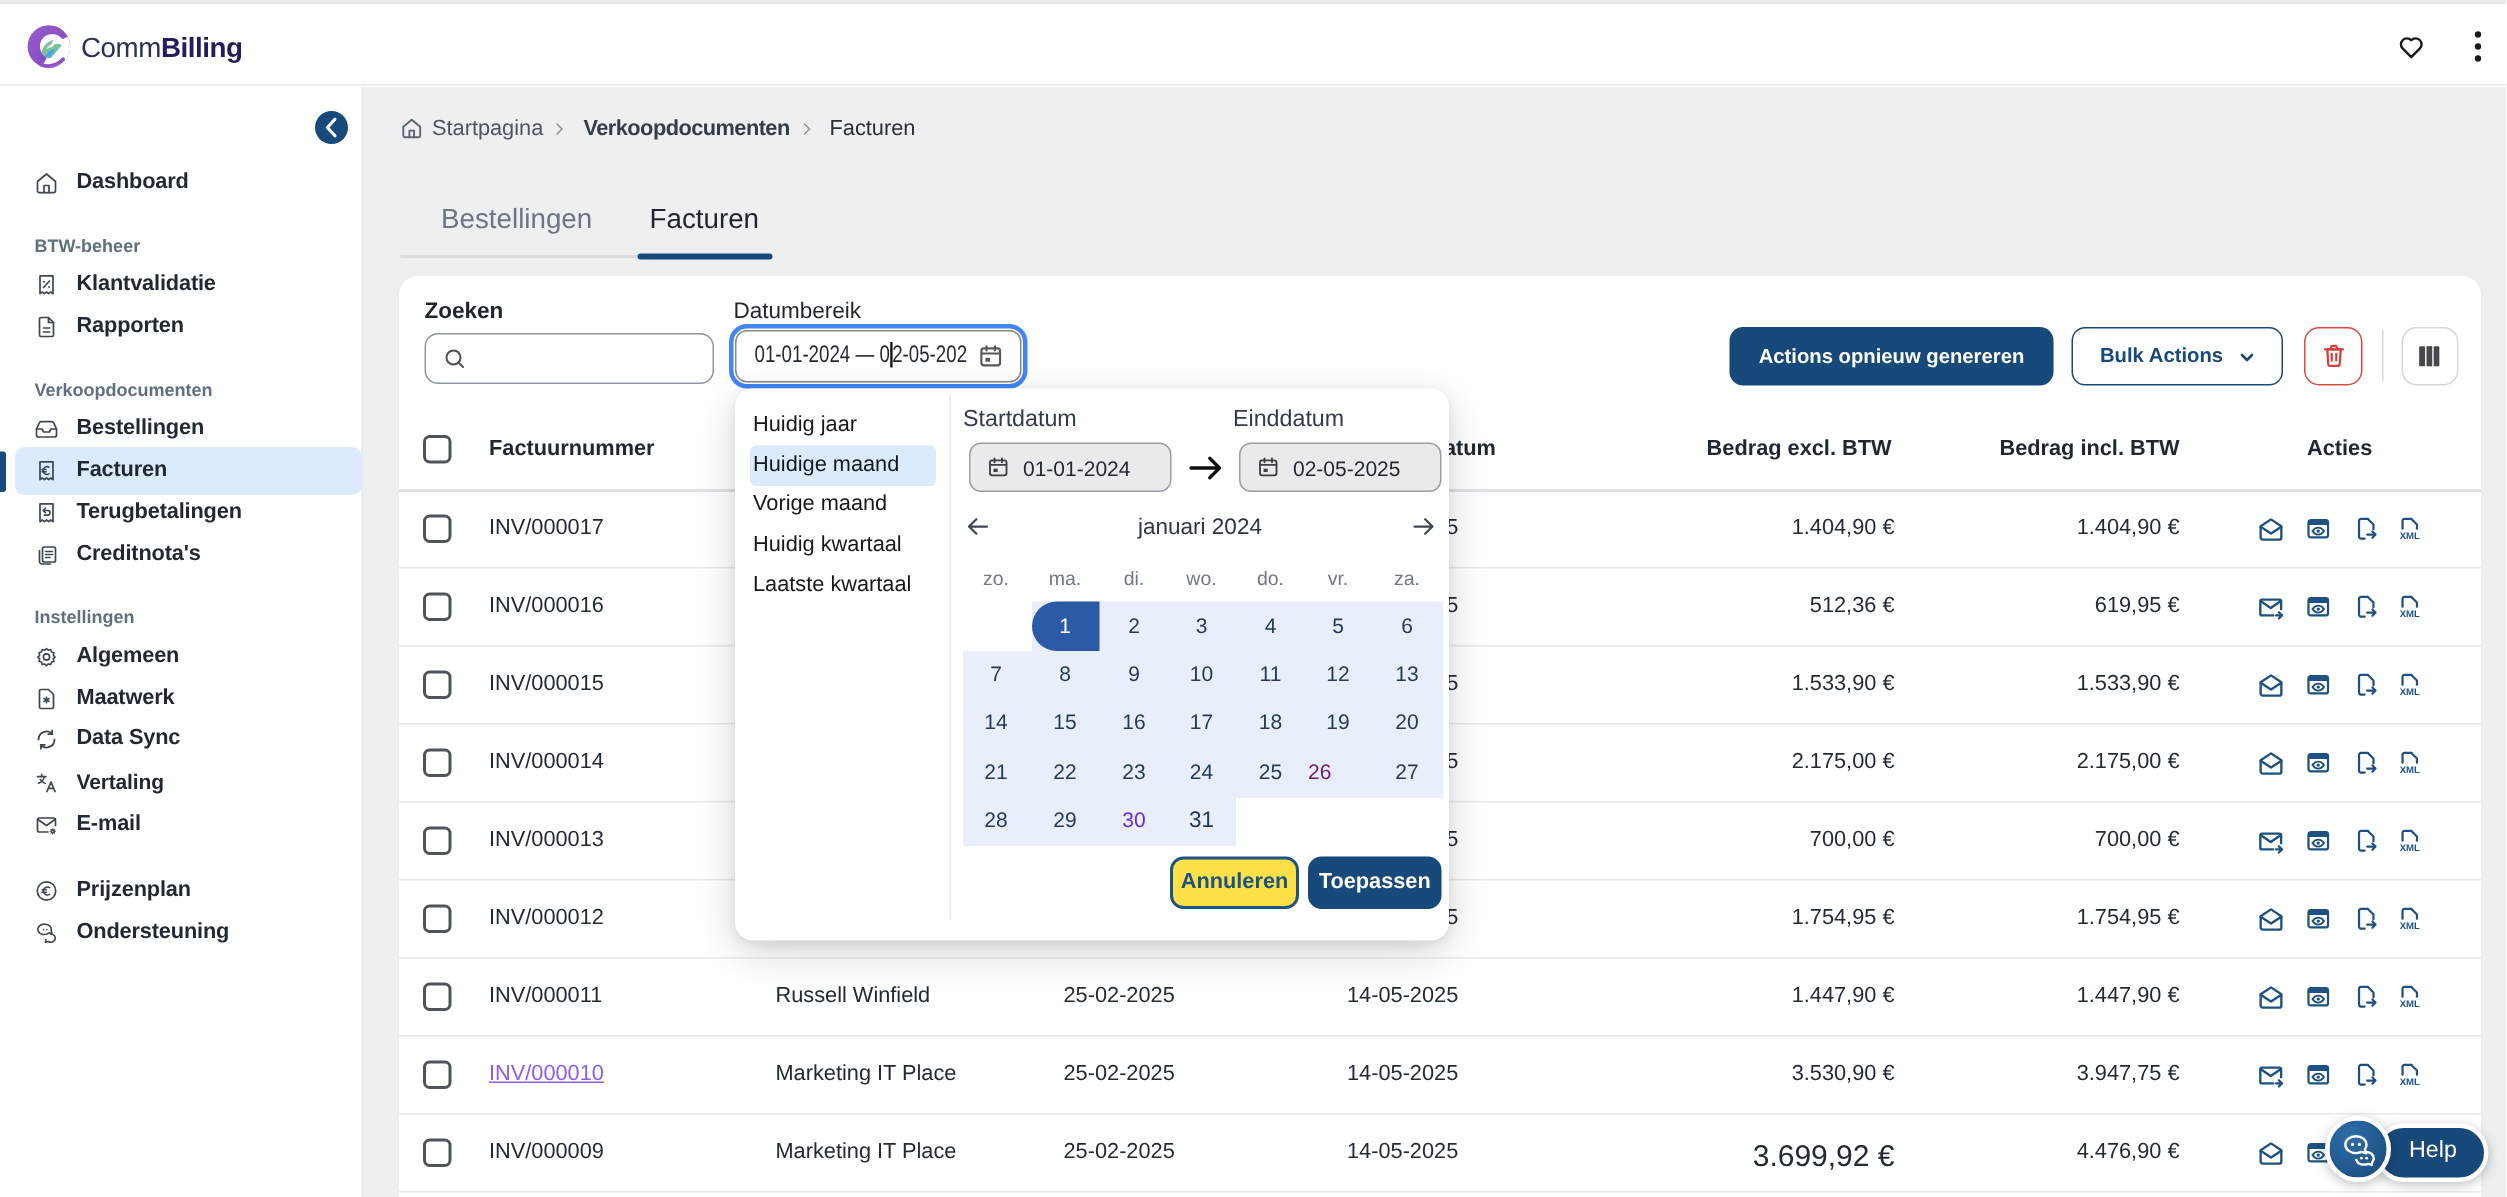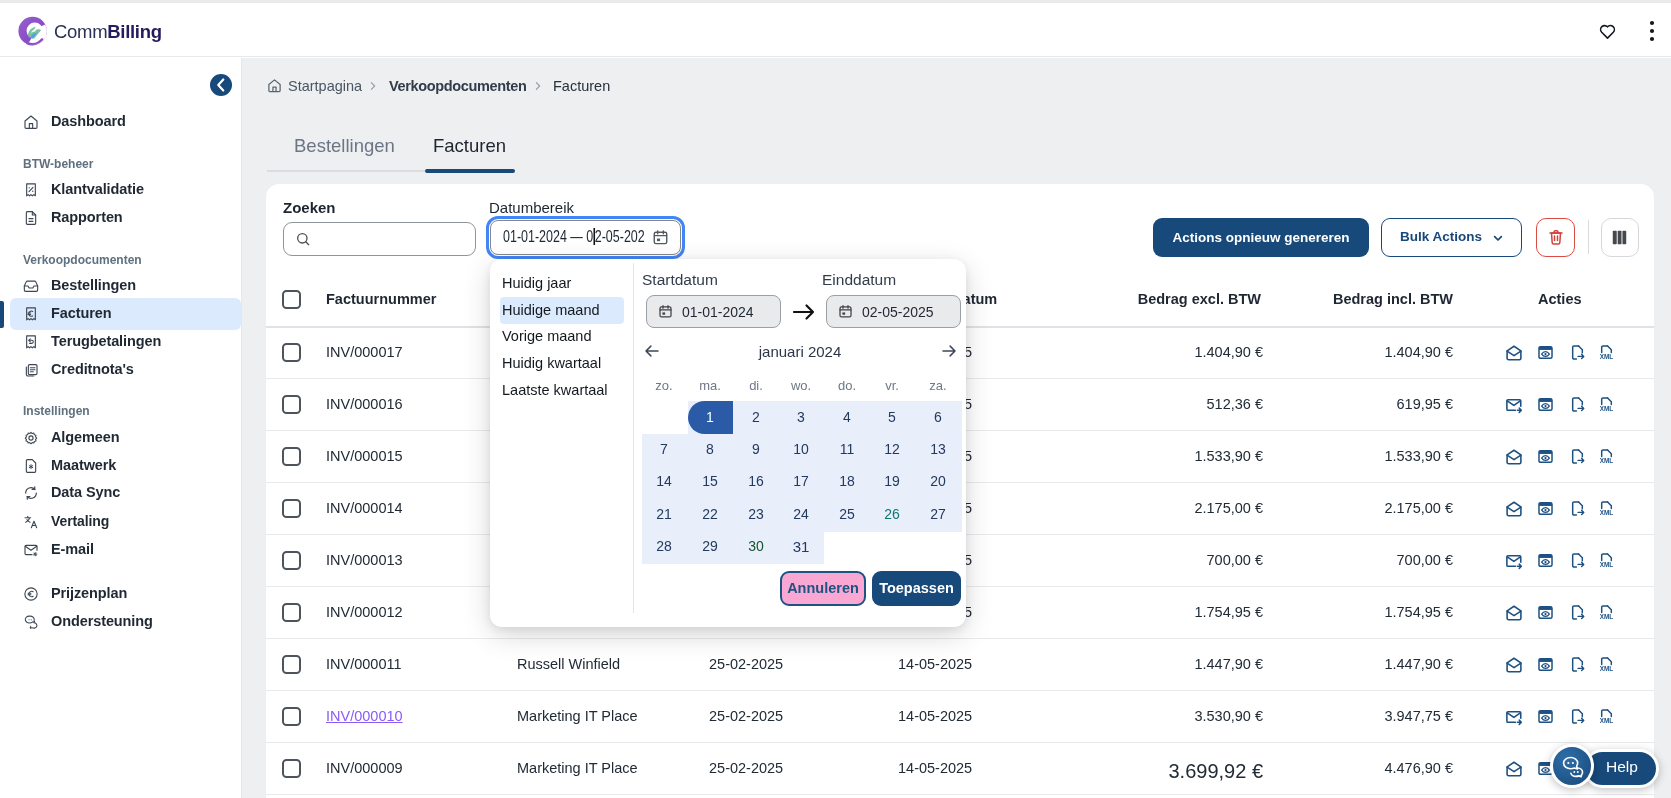--- a/index.html
+++ b/index.html
@@ -498,27 +498,27 @@
 <div class="abs" style="z-index:6;left:736px;top:473px;width:40px;text-align:center;font-size:14px;color:#223a5e;">16</div>
 <div class="abs" style="z-index:6;left:781px;top:473px;width:40px;text-align:center;font-size:14px;color:#223a5e;">17</div>
 <div class="abs" style="z-index:6;left:827px;top:473px;width:40px;text-align:center;font-size:14px;color:#223a5e;">18</div>
 <div class="abs" style="z-index:6;left:872px;top:473px;width:40px;text-align:center;font-size:14px;color:#223a5e;">19</div>
 <div class="abs" style="z-index:6;left:918px;top:473px;width:40px;text-align:center;font-size:14px;color:#223a5e;">20</div>
 <div class="abs" style="z-index:6;left:644px;top:506px;width:40px;text-align:center;font-size:14px;color:#223a5e;">21</div>
 <div class="abs" style="z-index:6;left:690px;top:506px;width:40px;text-align:center;font-size:14px;color:#223a5e;">22</div>
 <div class="abs" style="z-index:6;left:736px;top:506px;width:40px;text-align:center;font-size:14px;color:#223a5e;">23</div>
 <div class="abs" style="z-index:6;left:781px;top:506px;width:40px;text-align:center;font-size:14px;color:#223a5e;">24</div>
 <div class="abs" style="z-index:6;left:827px;top:506px;width:40px;text-align:center;font-size:14px;color:#223a5e;">25</div>
-<div class="abs" style="z-index:6;left:872px;top:506px;width:40px;text-align:center;font-size:14px;color:#0f766e;">26</div>
+<div class="abs" style="z-index:6;left:872px;top:506px;width:40px;text-align:left;font-size:14px;color:#701a75;">26</div>
 <div class="abs" style="z-index:6;left:918px;top:506px;width:40px;text-align:center;font-size:14px;color:#223a5e;">27</div>
 <div class="abs" style="z-index:6;left:644px;top:538px;width:40px;text-align:center;font-size:14px;color:#223a5e;">28</div>
 <div class="abs" style="z-index:6;left:690px;top:538px;width:40px;text-align:center;font-size:14px;color:#223a5e;">29</div>
-<div class="abs" style="z-index:6;left:736px;top:538px;width:40px;text-align:center;font-size:14px;color:#14532d;">30</div>
+<div class="abs" style="z-index:6;left:736px;top:538px;width:40px;text-align:center;font-size:14px;color:#6d28d9;">30</div>
 <div class="abs" style="z-index:6;left:781px;top:538px;width:40px;text-align:center;font-size:15px;color:#223a5e;">31</div>
-<div class="abs" style="z-index:6;left:780px;top:571px;width:86px;height:35px;border:2px solid #1c5380;border-radius:9px;background:#f9a8d4;text-align:center;line-height:31px;font-size:14.5px;font-weight:bold;color:#1c5380;">Annuleren</div>
+<div class="abs" style="z-index:6;left:780px;top:571px;width:86px;height:35px;border:2px solid #1c5380;border-radius:9px;background:#fde047;text-align:center;line-height:31px;font-size:14.5px;font-weight:bold;color:#1c5380;">Annuleren</div>
 <div class="abs" style="z-index:6;left:872px;top:571px;width:89px;height:35px;background:#17497a;border-radius:9px;text-align:center;line-height:35px;font-size:14.5px;font-weight:bold;color:#fff;">Toepassen</div>
 <div class="abs" style="left:1583px;top:749px;width:76px;height:39px;background:#17497a;border:3px solid #fff;border-radius:20px;z-index:9;box-shadow:0 2px 8px rgba(0,0,0,.25);"></div>
 <div class="abs" style="left:1606px;top:758px;z-index:10;font-size:15.5px;color:#fff;">Help</div>
 <div class="abs" style="left:1550px;top:744px;width:44px;height:44px;border-radius:50%;background:radial-gradient(circle at 35% 30%,#2f6da8,#17497a);border:3px solid #fff;z-index:11;box-shadow:0 2px 8px rgba(0,0,0,.25);"></div>
 <div class="abs" style="left:1560px;top:754px;width:24px;height:24px;z-index:12;"><svg width="26" height="26" viewBox="0 0 24 24" fill="none" style="">
       <g transform="translate(24,0) scale(-1,1)">
         <path d="M14.2 3.2c-3.6 0-6.5 2.3-6.5 5.2 0 1 .4 2 1 2.8l-.8 2.6 2.8-.9c1 .4 2.2.7 3.5.7 3.6 0 6.5-2.3 6.5-5.2s-2.9-5.2-6.5-5.2Z" stroke="#fff" stroke-width="1.5" stroke-linecap="round" stroke-linejoin="round"></path>
         <path d="M7.6 12.9c-2.5.2-4.4 1.9-4.4 3.9 0 .8.3 1.5.8 2.1l.6 2 2.1-.7c.8.3 1.6.5 2.5.5 2.3 0 4.2-1.2 4.8-2.9" stroke="#fff" stroke-width="1.5" stroke-linecap="round" stroke-linejoin="round"></path>
         <circle cx="12.1" cy="8.3" r="1" fill="#fff"></circle>
         <circle cx="16.3" cy="8.3" r="1" fill="#fff"></circle>

